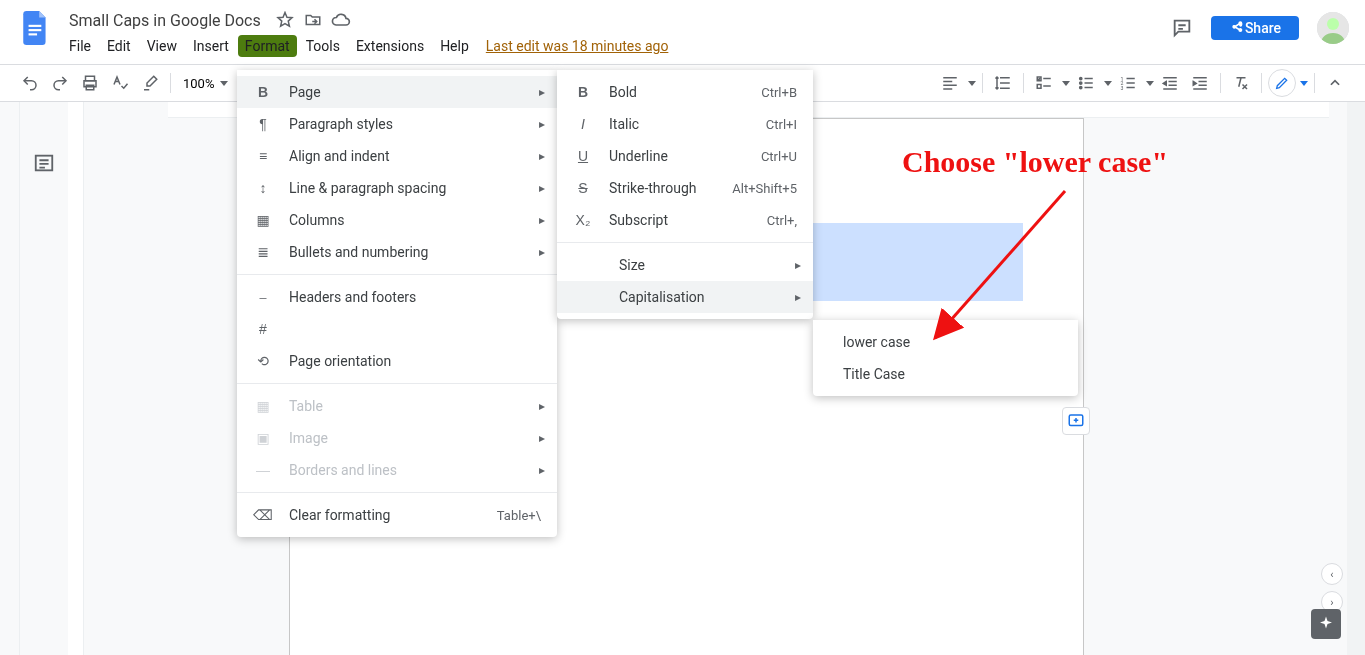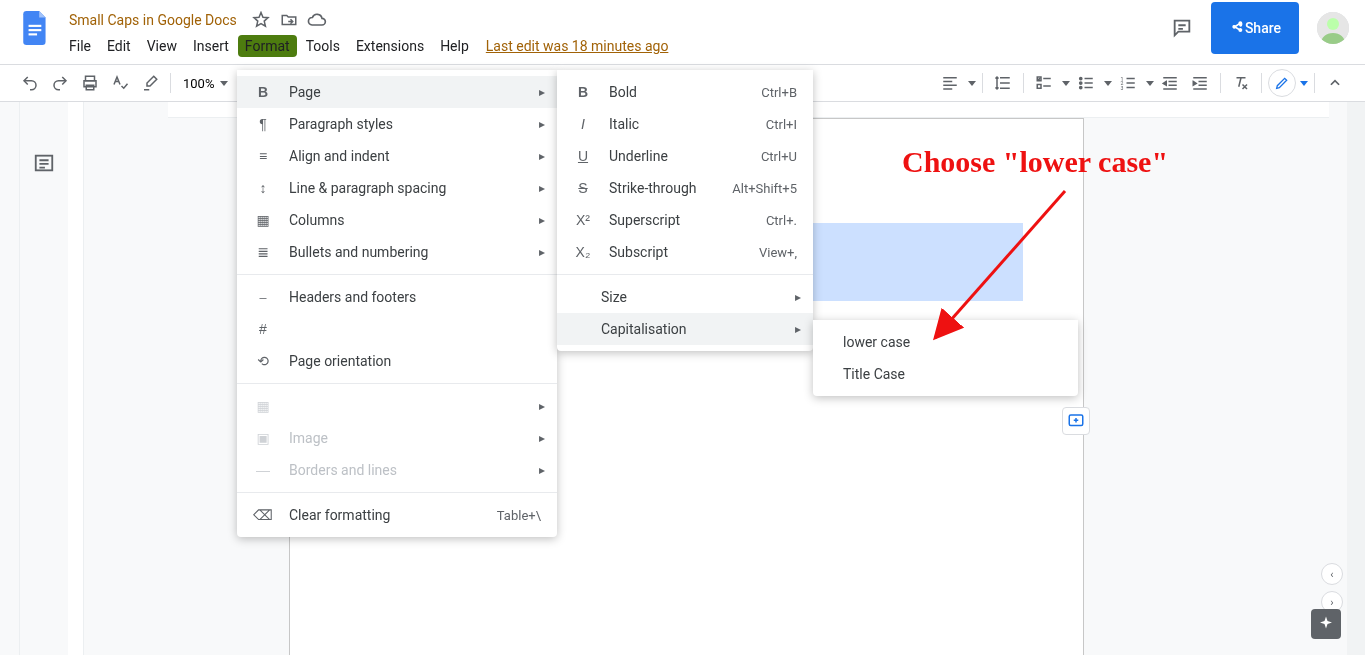--- a/index.html
+++ b/index.html
@@ -4,28 +4,28 @@
 <style>
 * { margin:0; padding:0; box-sizing:border-box; font-family:"Google Sans",Roboto,Arial,sans-serif; }
 body { width:1365px; height:655px; overflow:hidden; background:#fff; position:relative; }
 
 
 .header { display:flex; align-items:flex-start; padding:8px 16px 0 16px; height:64px; }
 .docs-logo { width:40px; height:40px; display:flex; align-items:center; justify-content:center; border-radius:50%; cursor:pointer; }
 .docs-logo svg { width:26px; height:34px; }
 .title-block { flex:1; margin-left:6px; }
 .title-row { display:flex; align-items:center; gap:6px; height:24px; }
-.doc-title { font-size:14px; color:#a16207; padding:1px 6px; border:1px solid transparent; border-radius:3px; }
+.doc-title { font-size:16px; color:#404040; padding:1px 6px; border:1px solid transparent; border-radius:3px; }
 .icon-btn { width:22px; height:22px; display:inline-flex; align-items:center; justify-content:center; color:#5f6368; cursor:pointer; border-radius:3px; }
 .menu-bar { display:flex; align-items:center; gap:2px; height:24px; margin-top:2px; }
 .menu-item { font-size:14px; color:#202124; padding:3px 7px; border-radius:4px; cursor:pointer; }
 .menu-item.active { background:#4d7c0f; }
 .last-edit { font-size:14px; color:#a16207; text-decoration:underline; margin-left:8px; cursor:pointer; }
 .header-right { display:flex; align-items:center; gap:18px; height:40px; }
-.share-btn { background:#1a73e8; color:#fff; border:none; border-radius:4px; padding:0 18px; height:52px; font-size:14px; font-weight:500; display:inline-flex; align-items:center; cursor:pointer; }
+.share-btn { background:#1a73e8; color:#fff; border:none; border-radius:4px; padding:0 18px; height:24px; font-size:14px; font-weight:500; display:inline-flex; align-items:center; cursor:pointer; }
 .avatar { width:32px; height:32px; border-radius:50%; background:#dadce0 center/cover no-repeat; cursor:pointer; overflow:hidden; }
 
 
 .toolbar { display:flex; align-items:center; height:38px; border-top:1px solid #dadce0; border-bottom:1px solid #dadce0; padding:0 16px; gap:2px; background:#fff; }
 .tbtn { width:28px; height:28px; display:inline-flex; align-items:center; justify-content:center; color:#5f6368; cursor:pointer; border-radius:3px; }
 .sep { width:1px; height:20px; background:#dadce0; margin:0 4px; }
 .zoom { font-size:13px; color:#000000; display:flex; align-items:center; gap:4px; padding:0 6px; cursor:pointer; }
 .spacer { flex:1; }
 .caret { width:0; height:0; border-left:4px solid transparent; border-right:4px solid transparent; border-top:5px solid #5f6368; margin-left:2px; }
 .caret-blue { width:0; height:0; border-left:4px solid transparent; border-right:4px solid transparent; border-top:5px solid #1a73e8; margin-left:2px; }
@@ -47,21 +47,21 @@
 .dropdown { position:absolute; background:#fff; border-radius:0 0 4px 4px; box-shadow:0 2px 10px rgba(0,0,0,0.25); padding:6px 0; font-size:14px; color:#3c4043; z-index:100; }
 .ditem { display:flex; align-items:center; height:32px; padding:0 16px; gap:16px; cursor:pointer; position:relative; }
 .ditem:hover, .ditem.hover { background:#f1f3f4; }
 .ditem .dicon { width:20px; height:20px; color:#5f6368; display:inline-flex; align-items:center; justify-content:center; font-family:Arial,sans-serif; }
 .ditem .dlabel { flex:1; }
 .ditem .sc { color:#5f6368; font-size:13px; }
 .ditem.hasarrow::after{ content:'▸'; color:#5f6368; position:absolute; right:12px; font-size:12px; }
 .ditem.disabled{ color:#bdc1c6; }
 .ditem.disabled .dicon{ color:#cfd2d6; }
 .dsep { height:1px; background:#e8eaed; margin:6px 0; }
-.noicon{ padding-left:44px; }
+.noicon{ padding-left:62px; }
 
 
 #format-menu { top:70px; left:237px; width:320px; }
 #text-menu   { top:70px; left:557px; width:256px; }
 #cap-menu    { top:320px; left:813px; width:265px; }
 
 
 .annotation-text { position:absolute; top:145px; left:902px; color:#e11; font-family:"Comic Sans MS","Segoe Script",cursive; font-size:30px; font-weight:600; z-index:120; pointer-events:none; white-space:nowrap; }
 .annotation-arrow{ position:absolute; top:183px; left:920px; z-index:119; pointer-events:none; }
 
@@ -348,20 +348,21 @@
     <div class="ditem">
       <span class="dicon">#</span>
     </div>
     <div class="ditem">
       <span class="dicon">⟲</span>
       <span class="dlabel">Page orientation</span>
     </div>
     <div class="dsep"></div>
     <div class="ditem hasarrow disabled">
       <span class="dicon">▦</span>
+      <span class="dlabel">Table</span>
     </div>
     <div class="ditem hasarrow disabled">
       <span class="dicon">▣</span>
       <span class="dlabel">Image</span>
     </div>
     <div class="ditem hasarrow disabled">
       <span class="dicon">—</span>
       <span class="dlabel">Borders and lines</span>
     </div>
     <div class="dsep"></div>
@@ -387,28 +388,23 @@
       <span class="dicon" style="text-decoration: underline;">U</span>
       <span class="dlabel">Underline</span>
       <span class="sc">Ctrl+U</span>
     </div>
     <div class="ditem">
       <span class="dicon" style="text-decoration: line-through;">S</span>
       <span class="dlabel">Strike-through</span>
       <span class="sc">Alt+Shift+5</span>
     </div>
     <div class="ditem">
-      <span class="dicon">X²</span>
-      <span class="dlabel">Superscript</span>
-      <span class="sc">Ctrl+.</span>
-    </div>
-    <div class="ditem">
       <span class="dicon">X₂</span>
       <span class="dlabel">Subscript</span>
-      <span class="sc">View+,</span>
+      <span class="sc">Ctrl+,</span>
     </div>
     <div class="dsep"></div>
     <div class="ditem hasarrow noicon">
       <span class="dlabel">Size</span>
     </div>
     <div class="ditem hasarrow hover noicon">
       <span class="dlabel">Capitalisation</span>
     </div>
   </div>
 

